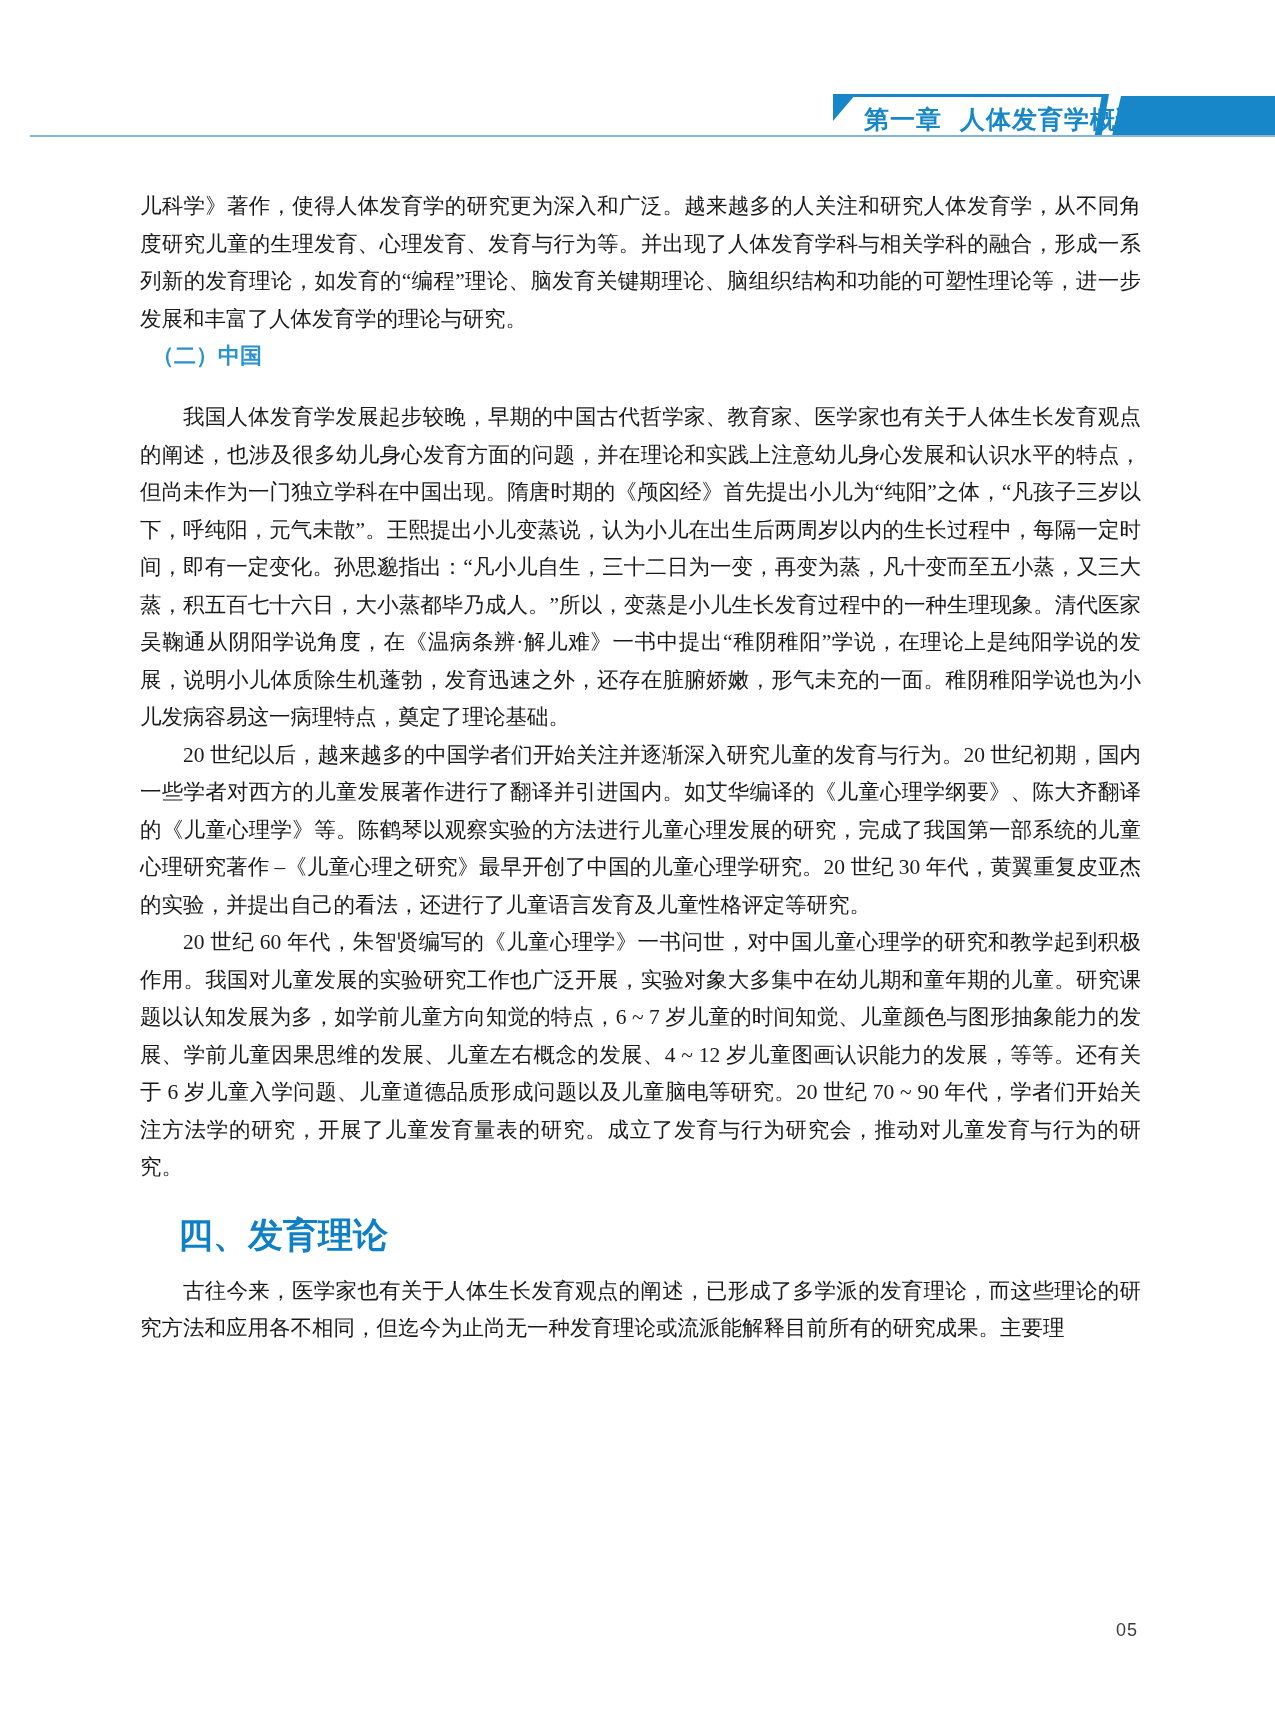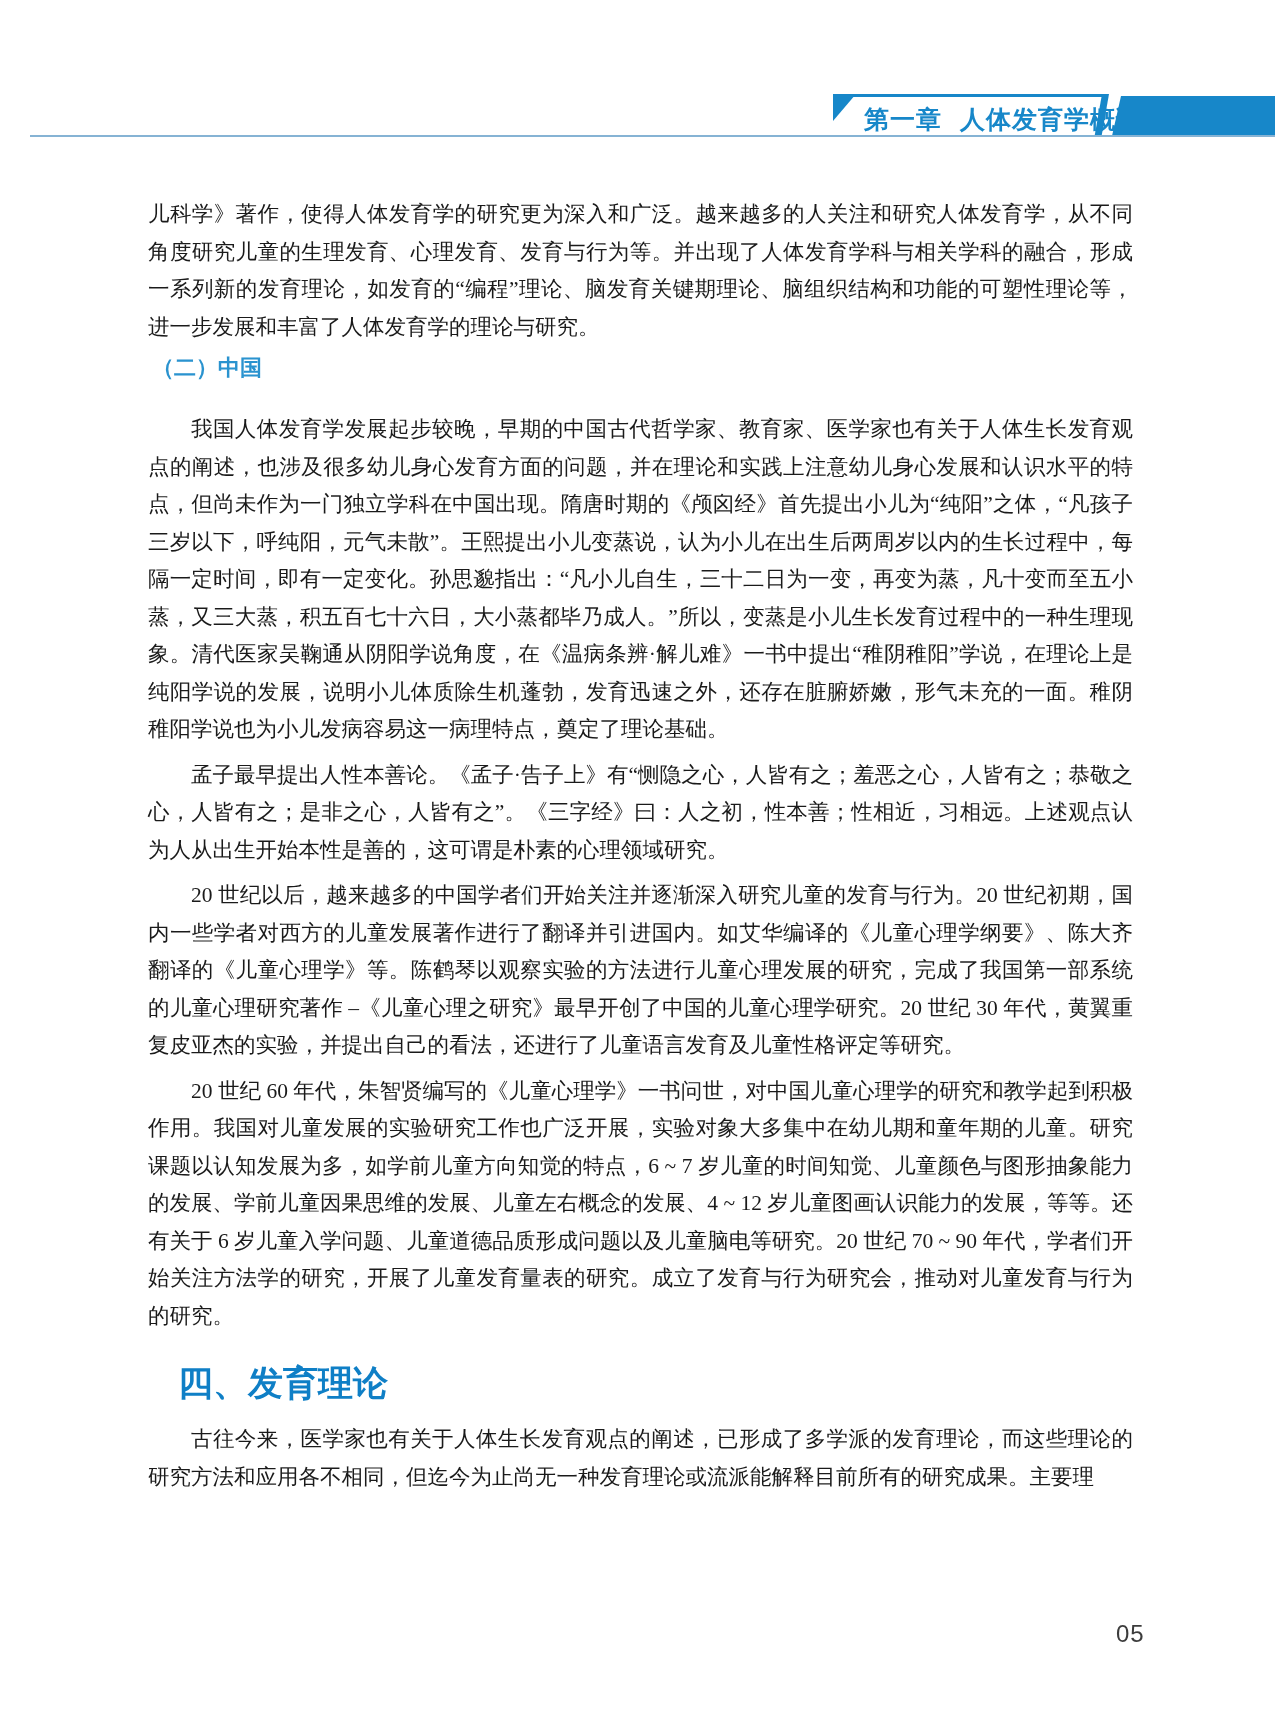--- a/index.html
+++ b/index.html
@@ -28,37 +28,37 @@
             transform:skewX(-10deg);transform-origin:top left;}
   .hdr-block{position:absolute;left:1112px;top:96px;width:163px;height:40px;background:var(--blue);
              clip-path:polygon(9px 0,100% 0,100% 100%,0 100%);}
   .hdr-rule{position:absolute;left:30px;top:135px;width:1245px;height:2px;background:var(--rule);}
   
   .content{
     position:absolute;left:140px;top:188px;width:1001px;
     color:#1a1a1a;font-size:21.5px;line-height:37.5px;
     text-align:justify;text-align-last:left;
   }
-  .content p{margin:8px;text-indent:2em;}
+  .content p{margin:0;text-indent:2em;}
   .content p.no-indent{text-indent:0;}
   .sub-heading{
     margin:4px 0 29px 0;font-family:"Liberation Sans",sans-serif;
     font-size:22px;line-height:28px;color:var(--sub-blue);
     font-weight:600;text-indent:12px;text-align:center;
   }
   .main-heading{
     margin:30px 0 20px 0;font-family:"Liberation Sans",sans-serif;
     font-size:35px;line-height:36px;color:var(--main-blue);
     font-weight:bold;text-indent:38px;text-align:left;
   }
   
   .page-num{
     position:absolute;left:1116px;top:1620px;
     font-family:"Liberation Sans",sans-serif;
-    font-size:24px;color:#3c3c3c;letter-spacing:1px;
+    font-size:18px;color:#3c3c3c;letter-spacing:1px;
   }
 </style>
 </head>
 <body>
 
 <div class="page">
 
   <header>
     <div class="hdr-topline"></div>
     <div class="hdr-tri"></div>
@@ -67,21 +67,20 @@
     <div class="hdr-block"></div>
     <div class="hdr-rule"></div>
   </header>
 
   <main class="content">
     <p class="no-indent">儿科学》著作，使得人体发育学的研究更为深入和广泛。越来越多的人关注和研究人体发育学，从不同角度研究儿童的生理发育、心理发育、发育与行为等。并出现了人体发育学科与相关学科的融合，形成一系列新的发育理论，如发育的“编程”理论、脑发育关键期理论、脑组织结构和功能的可塑性理论等，进一步发展和丰富了人体发育学的理论与研究。</p>
 
     <h3 class="sub-heading">（二）中国</h3>
 
     <p>我国人体发育学发展起步较晚，早期的中国古代哲学家、教育家、医学家也有关于人体生长发育观点的阐述，也涉及很多幼儿身心发育方面的问题，并在理论和实践上注意幼儿身心发展和认识水平的特点，但尚未作为一门独立学科在中国出现。隋唐时期的《颅囟经》首先提出小儿为“纯阳”之体，“凡孩子三岁以下，呼纯阳，元气未散”。王熙提出小儿变蒸说，认为小儿在出生后两周岁以内的生长过程中，每隔一定时间，即有一定变化。孙思邈指出：“凡小儿自生，三十二日为一变，再变为蒸，凡十变而至五小蒸，又三大蒸，积五百七十六日，大小蒸都毕乃成人。”所以，变蒸是小儿生长发育过程中的一种生理现象。清代医家吴鞠通从阴阳学说角度，在《温病条辨·解儿难》一书中提出“稚阴稚阳”学说，在理论上是纯阳学说的发展，说明小儿体质除生机蓬勃，发育迅速之外，还存在脏腑娇嫩，形气未充的一面。稚阴稚阳学说也为小儿发病容易这一病理特点，奠定了理论基础。</p>
-    <p>孟子最早提出人性本善论。《孟子·告子上》有“恻隐之心，人皆有之；羞恶之心，人皆有之；恭敬之心，人皆有之；是非之心，人皆有之”。《三字经》曰：人之初，性本善；性相近，习相远。上述观点认为人从出生开始本性是善的，这可谓是朴素的心理领域研究。</p>
     <p>20 世纪以后，越来越多的中国学者们开始关注并逐渐深入研究儿童的发育与行为。20 世纪初期，国内一些学者对西方的儿童发展著作进行了翻译并引进国内。如艾华编译的《儿童心理学纲要》、陈大齐翻译的《儿童心理学》等。陈鹤琴以观察实验的方法进行儿童心理发展的研究，完成了我国第一部系统的儿童心理研究著作 –《儿童心理之研究》最早开创了中国的儿童心理学研究。20 世纪 30 年代，黄翼重复皮亚杰的实验，并提出自己的看法，还进行了儿童语言发育及儿童性格评定等研究。</p>
     <p>20 世纪 60 年代，朱智贤编写的《儿童心理学》一书问世，对中国儿童心理学的研究和教学起到积极作用。我国对儿童发展的实验研究工作也广泛开展，实验对象大多集中在幼儿期和童年期的儿童。研究课题以认知发展为多，如学前儿童方向知觉的特点，6 ~ 7 岁儿童的时间知觉、儿童颜色与图形抽象能力的发展、学前儿童因果思维的发展、儿童左右概念的发展、4 ~ 12 岁儿童图画认识能力的发展，等等。还有关于 6 岁儿童入学问题、儿童道德品质形成问题以及儿童脑电等研究。20 世纪 70 ~ 90 年代，学者们开始关注方法学的研究，开展了儿童发育量表的研究。成立了发育与行为研究会，推动对儿童发育与行为的研究。</p>
 
     <h2 class="main-heading">四、发育理论</h2>
 
     <p>古往今来，医学家也有关于人体生长发育观点的阐述，已形成了多学派的发育理论，而这些理论的研究方法和应用各不相同，但迄今为止尚无一种发育理论或流派能解释目前所有的研究成果。主要理</p>
   </main>
 
   <div class="page-num">05</div>
 

